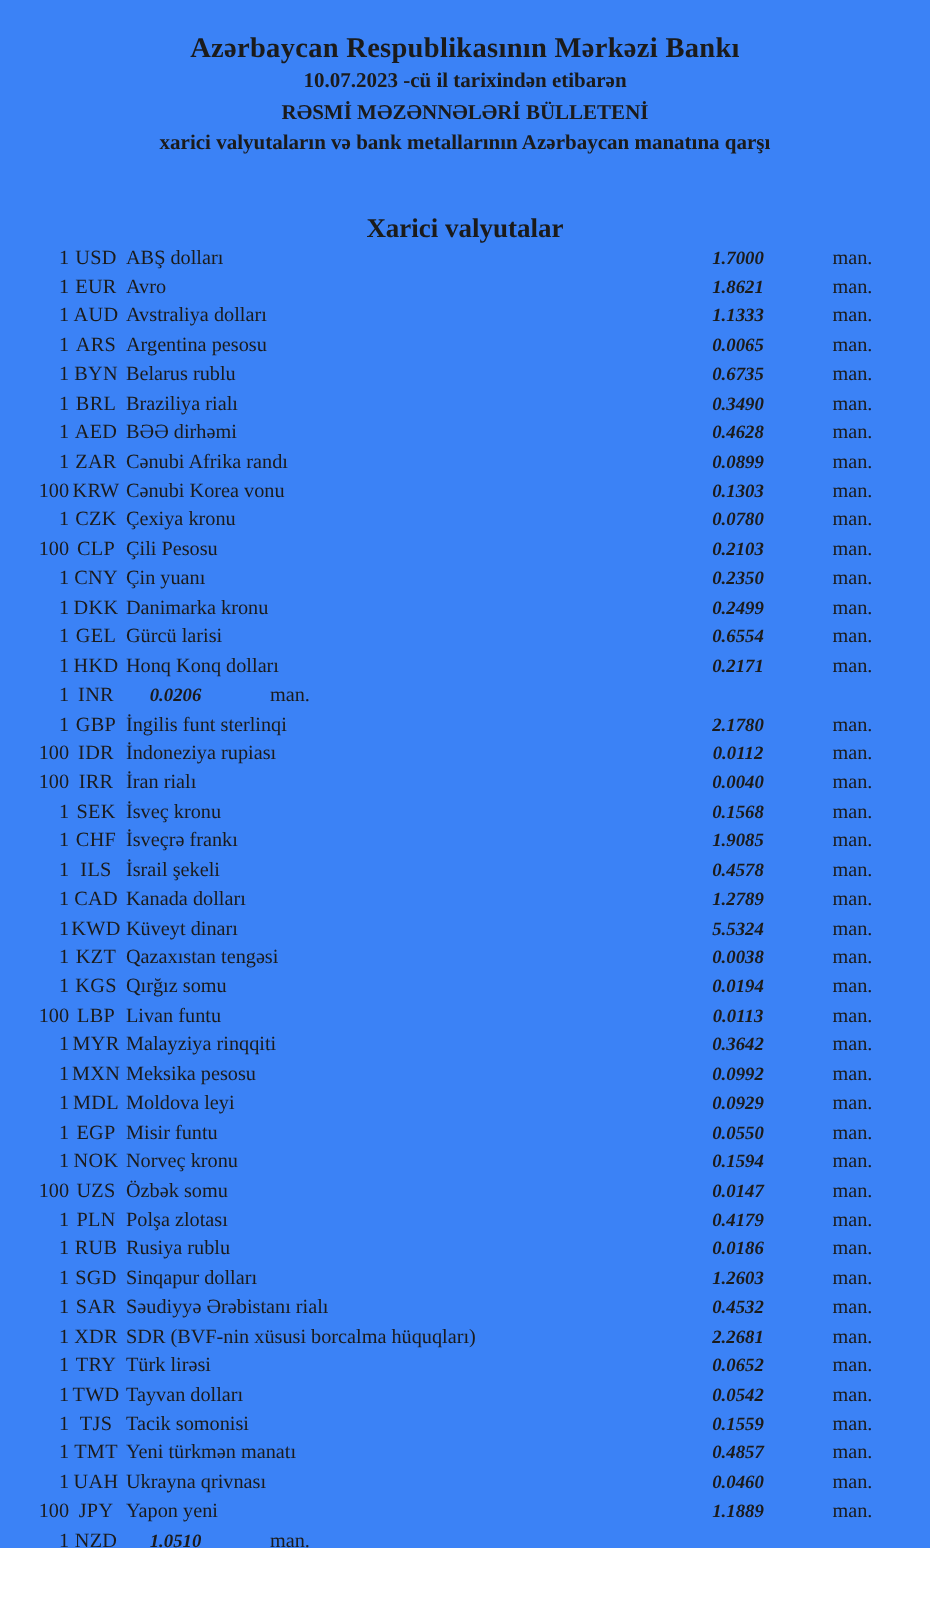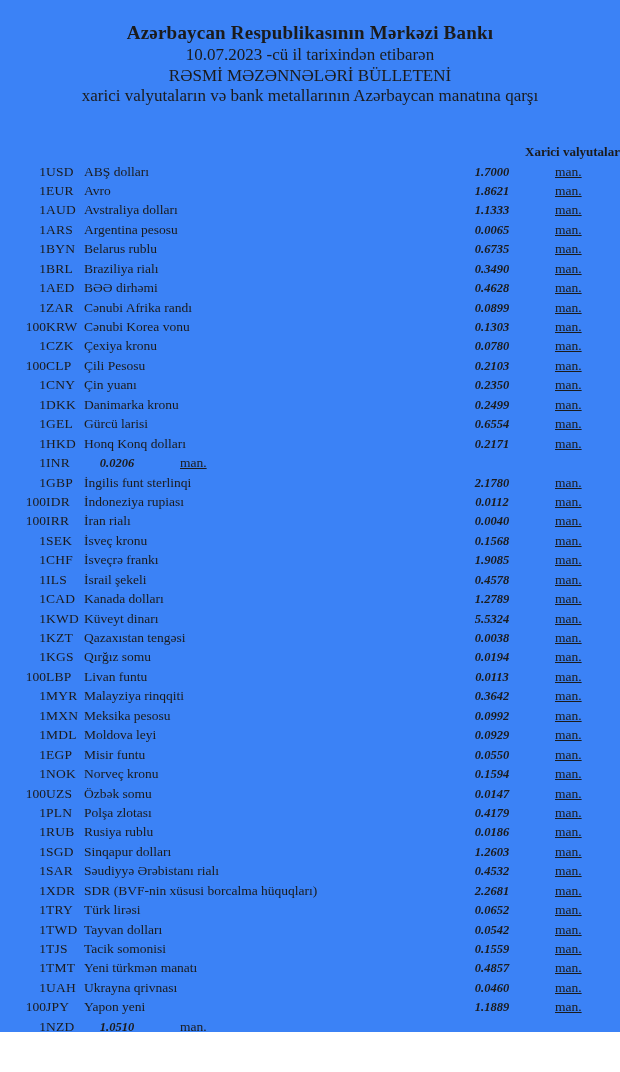--- a/index.html
+++ b/index.html
@@ -21,28 +21,28 @@
     padding-top: 21px;
   }
   .bank-name {
     margin: 0;
     font-size: 19px;
     font-weight: bold;
     line-height: 24px;
     letter-spacing: 0.2px;
   }
   .hline {
-    font-size: 17px;
-    font-weight: normal;
+    font-size: 14px;
+    font-weight: bold;
     line-height: 20.5px;
   }
   .section-title {
     margin-top: 35px;
-    text-align: right;
-    font-size: 13px;
+    text-align: center;
+    font-size: 18px;
     font-weight: bold;
     line-height: 20px;
   }
   .rates {
     margin-top: 2px;
   }
   .row {
     display: flex;
     align-items: baseline;
     height: 19.45px;
@@ -50,41 +50,41 @@
     padding-right: 30px;
     white-space: nowrap;
   }
   .qty {
     width: 46px;
     text-align: right;
     flex: 0 0 auto;
   }
   .code {
     width: 36px;
+    text-align: center;
     flex: 0 0 auto;
     letter-spacing: 0.2px;
   }
   .name {
     flex: 1 1 auto;
     padding-left: 2px;
     overflow: hidden;
   }
   .rate {
     width: 70px;
     text-align: center;
     flex: 0 0 auto;
     font-weight: bold;
     font-style: italic;
     font-size: 12.5px;
   }
   .unit {
     width: 35px;
     padding-left: 28px;
     flex: 0 0 auto;
-    text-decoration: underline;
   }
 </style>
 </head>
 <body>
 
 <div class="page">
   <div class="doc-header">
     <h1 class="bank-name">Azərbaycan Respublikasının Mərkəzi Bankı</h1>
     <div class="hline">10.07.2023 -cü il tarixindən etibarən</div>
     <div class="hline">RƏSMİ MƏZƏNNƏLƏRİ BÜLLETENİ</div>

